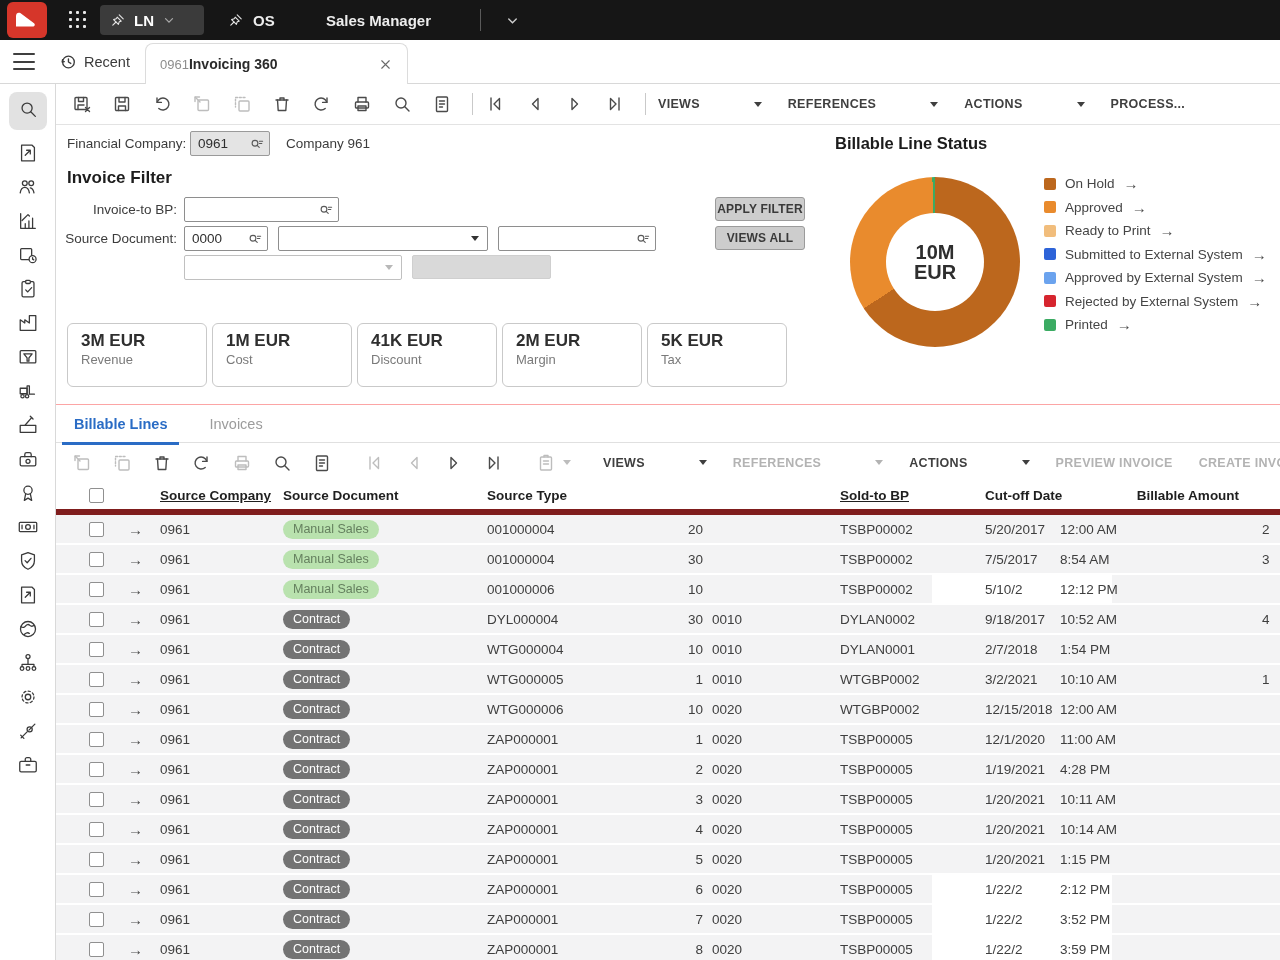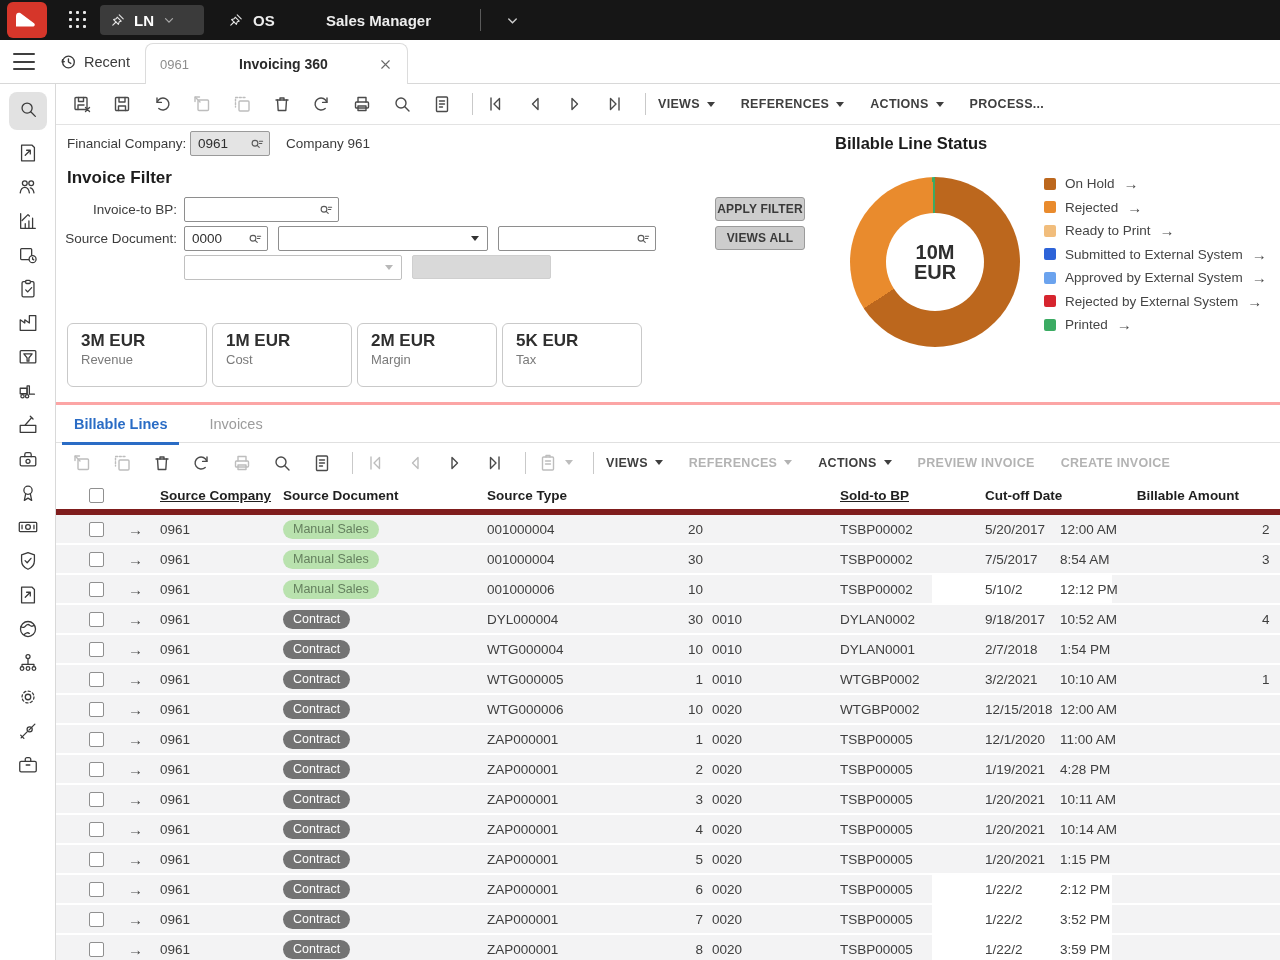--- a/index.html
+++ b/index.html
@@ -31,21 +31,21 @@
   .hamb { position:absolute; left:13px; top:13px; width:22px; height:17px; display:flex;
     flex-direction:column; justify-content:space-between; cursor:pointer; }
   .hamb i { height:2px; background:#3f3f3f; border-radius:1px; }
   .recent { position:absolute; left:59px; top:0; height:44px; display:flex; align-items:center; gap:7px;
     color:#3a3a3a; font-size:14.5px; }
   .recent svg { color:#3a3a3a; }
   .tab { position:absolute; left:145px; top:3px; width:263px; height:41px; background:#fff;
     border:1px solid #dcdcdc; border-bottom:none; border-radius:8px 8px 0 0;
     display:flex; align-items:center; padding:0 14px; }
   .tab .code { font-size:13px; color:#8d8d8d; }
-  .tab .title { flex:1; text-align:center; font-size:14px; font-weight:700; color:#2b2b2b; }
+  .tab .title { flex:1; text-align:left; font-size:14px; font-weight:700; color:#2b2b2b; }
   .tab .x { color:#6a6a6a; display:inline-flex; cursor:pointer; }
   .tab .bar { position:absolute; left:8px; right:8px; bottom:1px; height:4px; border-radius:2px; }
 
   
   .main { display:flex; height:876px; }
   .sidebar { width:56px; border-right:1px solid #d9d9d9; display:flex; flex-direction:column;
     align-items:center; padding-top:8px; flex:none; }
   .side-item { width:38px; height:34px; display:flex; align-items:center; justify-content:center;
     color:#3a3a3a; cursor:pointer; }
   .side-item.active { background:#e2e2e2; border-radius:8px; height:38px; margin-bottom:8px; }
@@ -53,27 +53,27 @@
   .content { flex:1; position:relative; overflow:hidden; }
 
   
   .toolbar { display:flex; align-items:center; height:41px; border-bottom:1px solid #e3e3e3; padding-left:16px; }
   .toolbar.no-border { border-bottom:none; height:39px; }
   .tool-ico { display:inline-flex; align-items:center; color:#4a4a4a; margin-right:20px; cursor:pointer; }
   .tool-ico svg { stroke:currentColor; fill:none; stroke-width:1.4; stroke-linecap:round; stroke-linejoin:round; }
   .tool-ico.disabled { color:#bdbdbd; cursor:default; }
   .vdiv { width:1px; height:22px; background:#c9c9c9; margin:0 12px 0 0; }
   .menu-item { font-size:12.5px; font-weight:700; letter-spacing:.3px; color:#3f3f3f; margin-right:26px;
-    display:inline-flex; align-items:center; cursor:pointer; white-space:nowrap; }
+    display:inline-flex; align-items:center; cursor:pointer; white-space:nowrap;gap:47px; }
   .menu-item.disabled { color:#b3b3b3; cursor:default; }
   .caret { width:0; height:0; border:4px solid transparent; border-top:5px solid currentColor;
     margin-left:7px; margin-top:4px; display:inline-block; }
 
   
-  .form-area { position:relative; height:280px; border-bottom:3px solid #fca5a5; font-size:13.5px; color:#3c3c3c; }
+  .form-area { position:relative; height:280px; border-bottom:1px solid #fca5a5; font-size:13.5px; color:#3c3c3c; }
   .flabel { position:absolute; height:25px; line-height:25px; }
   .flabel.r { text-align:right; width:121px; left:0; }
   .finput { position:absolute; height:25px; border:1px solid #8e8e8e; border-radius:2px; background:#fff;
     display:flex; align-items:center; padding:0 4px 0 7px; font-size:13.5px; color:#2f2f2f; }
   .finput .val { flex:1; }
   .finput.gray { background:#e4e4e4; border-color:#9a9a9a; }
   .lookup { color:#5a5a5a; display:inline-flex; cursor:pointer; }
   .fselect { position:absolute; height:25px; border:1px solid #8e8e8e; border-radius:2px; background:#fff;
     display:flex; align-items:center; justify-content:flex-end; padding-right:8px; cursor:pointer; }
   .fselect .caret { color:#333; margin:4px 0 0 0; }
@@ -539,21 +539,21 @@
           </div>
         </div>
         <div class="legend" id="legend">
             <div class="legend-item">
               <span class="sw" style="background: rgb(188, 103, 29);"></span>
               <span class="lt">On Hold</span>
               <span class="ar">→</span>
             </div>
             <div class="legend-item">
               <span class="sw" style="background: rgb(233, 139, 45);"></span>
-              <span class="lt">Rejected</span>
+              <span class="lt">Approved</span>
               <span class="ar">→</span>
             </div>
             <div class="legend-item">
               <span class="sw" style="background: rgb(241, 189, 124);"></span>
               <span class="lt">Ready to Print</span>
               <span class="ar">→</span>
             </div>
             <div class="legend-item">
               <span class="sw" style="background: rgb(45, 99, 216);"></span>
               <span class="lt">Submitted to External System</span>
@@ -577,20 +577,24 @@
           </div>
 
         <div class="kpis" id="kpis">
             <div class="kpi">
               <div class="v">3M EUR</div>
               <div class="l">Revenue</div>
             </div>
             <div class="kpi">
               <div class="v">1M EUR</div>
               <div class="l">Cost</div>
+            </div>
+            <div class="kpi">
+              <div class="v">41K EUR</div>
+              <div class="l">Discount</div>
             </div>
             <div class="kpi">
               <div class="v">2M EUR</div>
               <div class="l">Margin</div>
             </div>
             <div class="kpi">
               <div class="v">5K EUR</div>
               <div class="l">Tax</div>
             </div>
           </div>

